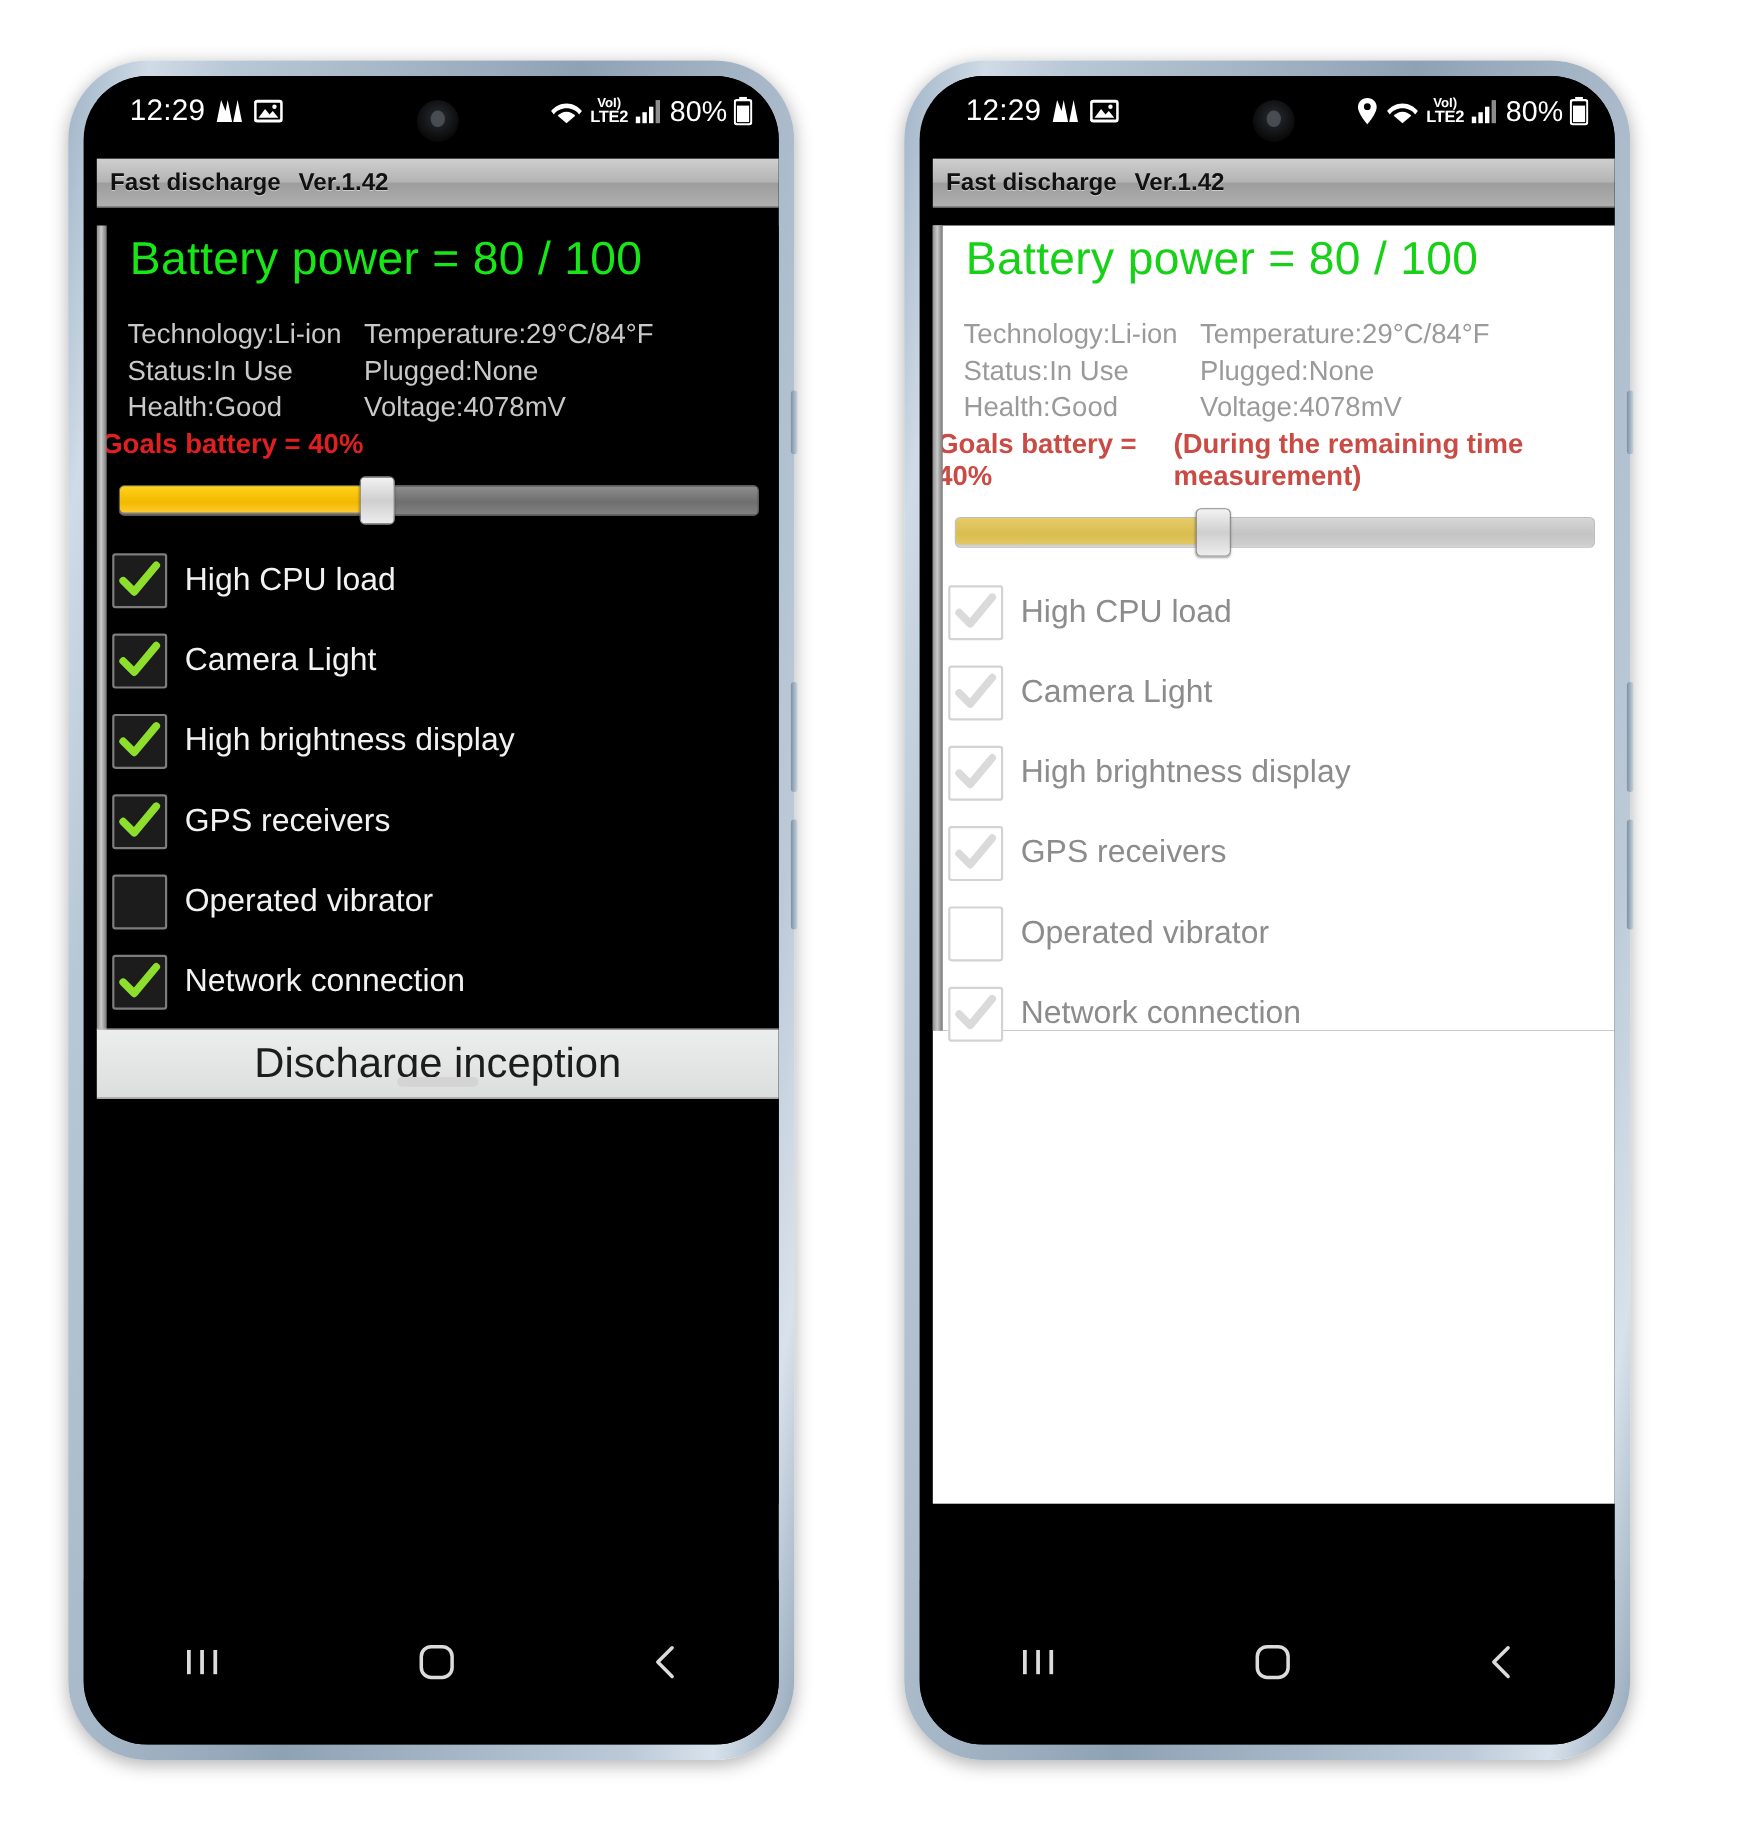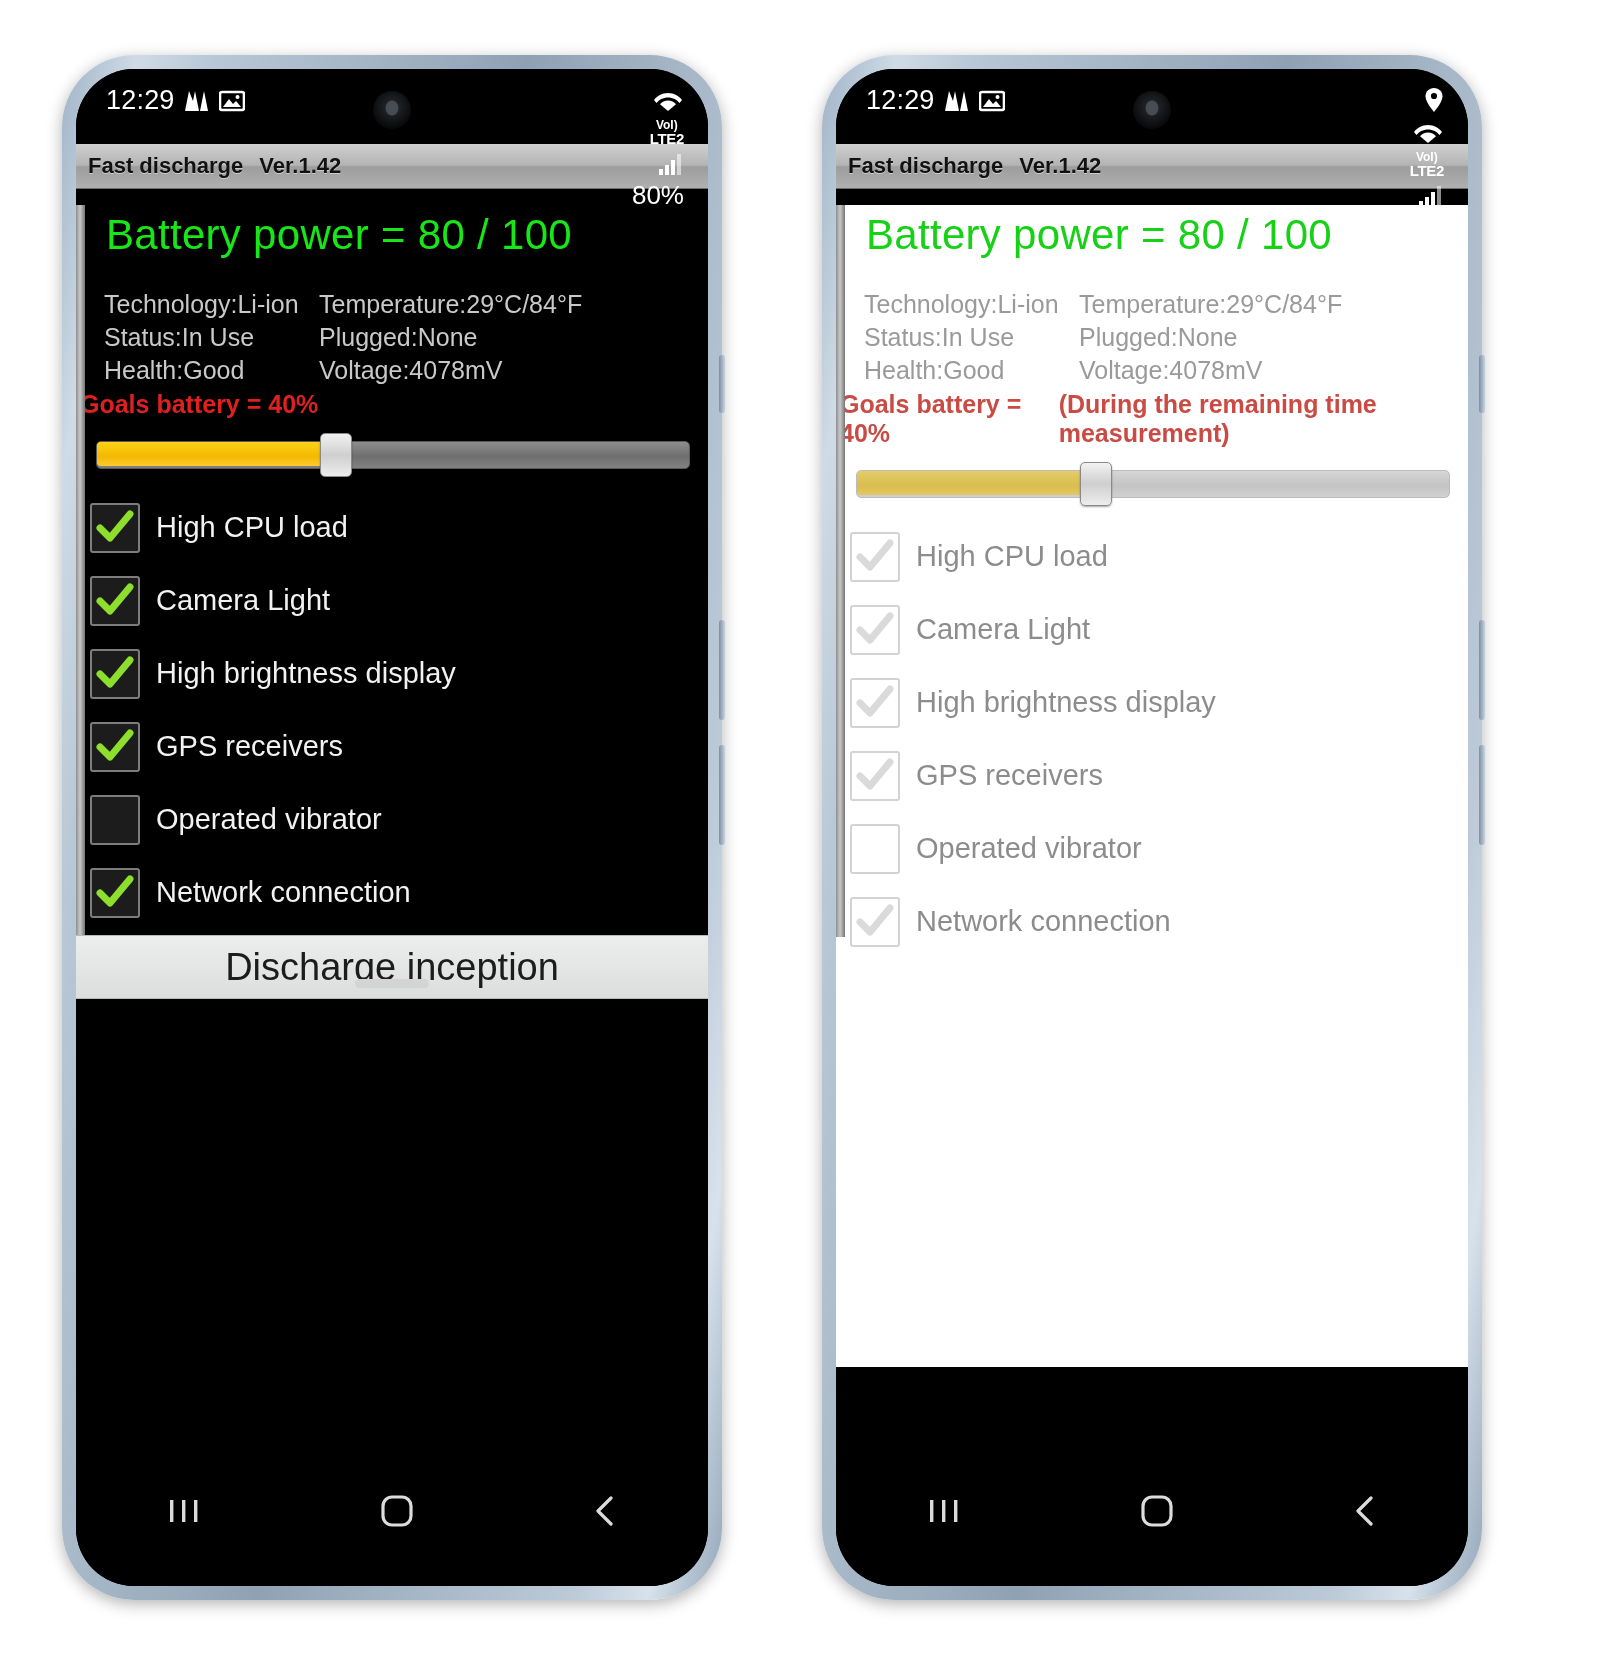--- a/index.html
+++ b/index.html
@@ -8,34 +8,34 @@
   .stage{position:relative;width:1600px;height:1655px;}
 
   
   .phone{position:absolute;top:55px;width:660px;height:1545px;border-radius:72px;
          background:linear-gradient(100deg,#9fb3c6 0%,#cfdbe6 8%,#b9c8d6 16%,#8fa2b4 50%,#bccad8 84%,#d8e2ec 92%,#93a6b8 100%);
          box-shadow:0 4px 16px rgba(0,0,0,.30);padding:0;box-sizing:border-box;}
   .phone.left{left:62px;}
   .phone.right{left:822px;}
 
   .screen{position:absolute;left:14px;top:14px;right:14px;bottom:14px;border-radius:58px;
-          background:#000;overflow:hidden;}
+          background:#000;overflow:hidden;padding-left:12px;}
 
   
   .sidebtn{position:absolute;width:6px;border-radius:3px;
            background:linear-gradient(90deg,#7c8fa1,#c6d4e0);}
   .sb1{right:-3px;top:300px;height:58px;}
   .sb2{right:-3px;top:565px;height:100px;}
   .sb3{right:-3px;top:690px;height:100px;}
 
   
   .statusbar{position:relative;height:75px;background:#000;color:#fff;}
   .sb-left{position:absolute;left:30px;top:16px;display:flex;align-items:center;gap:9px;}
   .sb-time{font-size:27px;letter-spacing:.2px;}
-  .sb-right{position:absolute;right:24px;top:18px;display:flex;align-items:flex-end;gap:6px;flex-direction:column;}
+  .sb-right{position:absolute;right:24px;top:18px;display:flex;align-items:center;gap:6px;}
   .sb-pct{font-size:26px;line-height:1;}
   .camhole{position:absolute;left:50%;top:22px;transform:translateX(-50%);
            width:38px;height:38px;border-radius:50%;
            background:radial-gradient(circle at 50% 42%,#2b2f33 0%,#141618 45%,#0a0a0b 70%,#000 100%);}
   .camhole:after{content:"";position:absolute;left:50%;top:44%;transform:translate(-50%,-50%);
            width:13px;height:15px;border-radius:50%;background:#4e545b;opacity:.85;}
 
   
   .titlebar{height:44px;background:linear-gradient(180deg,#cfcfcf 0%,#b4b4b4 48%,#9d9d9d 52%,#b0b0b0 100%);
             display:flex;align-items:center;padding-left:12px;gap:16px;

